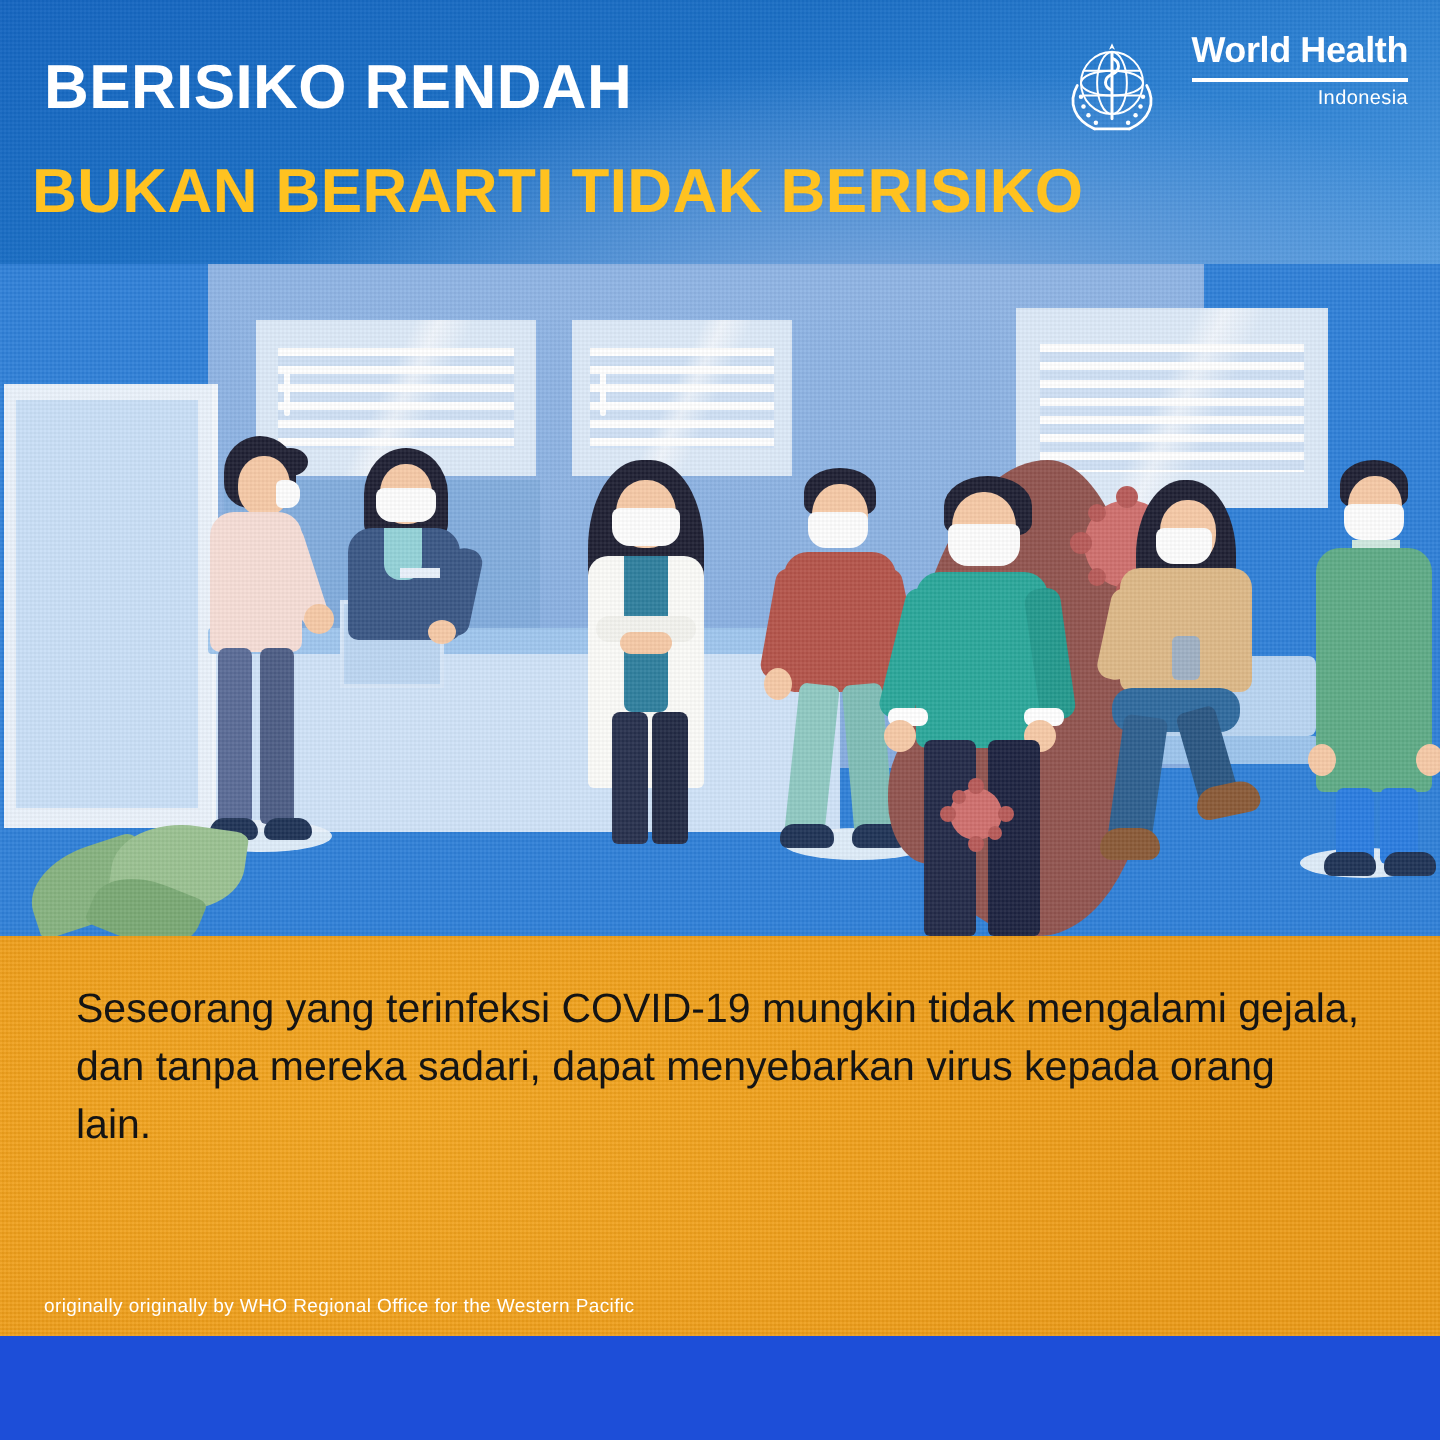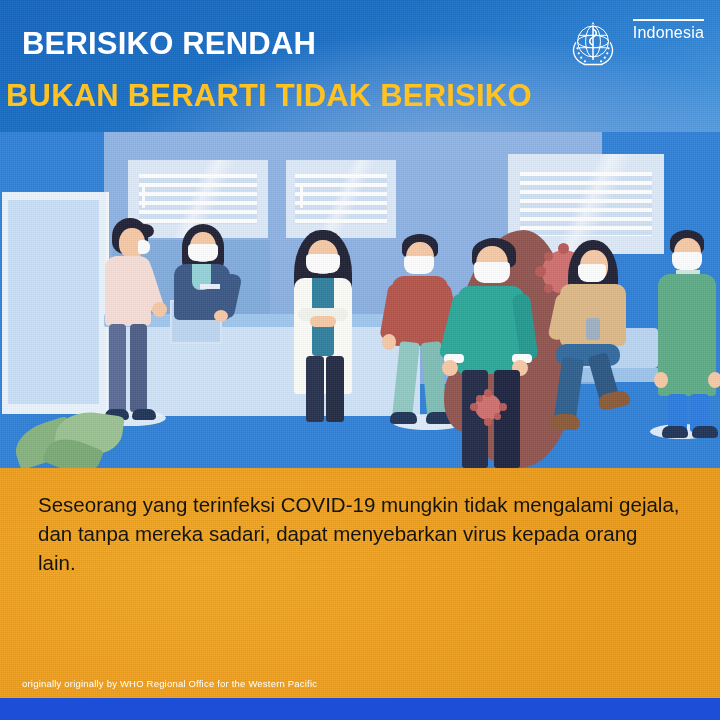--- a/index.html
+++ b/index.html
@@ -24,34 +24,34 @@
       repeating-linear-gradient(0deg,rgba(255,255,255,.035) 0 1px,rgba(0,0,0,.02) 1px 2px),
       repeating-linear-gradient(90deg,rgba(255,255,255,.03) 0 1px,rgba(0,0,0,.015) 1px 2px);
     opacity:.8;
   }
   .title1{
     position:absolute;left:22px;top:26px;z-index:3;
     color:#ffffff;font-weight:bold;font-size:31px;letter-spacing:.2px;
     font-family:"Liberation Sans",sans-serif;
   }
   .title2{
-    position:absolute;left:6px;top:78px;z-index:3;
+    position:absolute;left:16px;top:78px;z-index:3;
     color:#ffc220;font-weight:bold;font-size:31px;letter-spacing:.2px;
     font-family:"Liberation Sans",sans-serif;
   }
 
   
   .who{position:absolute;right:16px;top:13px;z-index:4;display:flex;align-items:flex-start;gap:9px;}
   .who-emblem{width:62px;height:62px;flex:0 0 auto;}
   .who-textblock{display:flex;flex-direction:column;padding-top:2px;}
   .who-l1,.who-l2{
     color:#fff;font-weight:bold;font-size:18px;line-height:20px;letter-spacing:-.2px;
   }
   .who-rule{height:1.5px;background:#fff;margin:4px 0 3px 0;width:100%;}
-  .who-country{color:#fff;font-size:16px;text-align:right;letter-spacing:.2px;}
+  .who-country{color:#fff;font-size:10px;text-align:right;letter-spacing:.2px;}
 
   
   .scene{
     position:absolute;left:0;top:132px;width:720px;height:336px;
     background:linear-gradient(180deg,#2f80d8 0%,#2f80d8 100%);
     overflow:hidden;
   }
   .wall{
     position:absolute;left:0;top:0;width:720px;height:252px;
     background:linear-gradient(180deg,#8fb4e4 0%,#8cb2e2 55%,#86ace0 100%);
@@ -146,21 +146,21 @@
 
   
   .aura{
     position:absolute;background:#91544f;border-radius:58% 42% 46% 54% / 62% 58% 42% 38%;
   }
   .virus{position:absolute;border-radius:50%;background:#cf6f6d;}
   .virus b{position:absolute;background:#b75a58;border-radius:50%;}
 
   
   .panel{
-    position:absolute;left:0;top:468px;width:720px;height:230px;
+    position:absolute;left:0;top:468px;width:720px;height:200px;
     background:
       radial-gradient(ellipse 420px 200px at 28% 45%, #f2a51f 0%, #ef9f1a 55%, #eb9a16 100%);
   }
   .panel:after{
     content:"";position:absolute;inset:0;pointer-events:none;
     background-image:
       repeating-linear-gradient(0deg,rgba(255,255,255,.05) 0 1px,rgba(0,0,0,.03) 1px 2px),
       repeating-linear-gradient(90deg,rgba(255,255,255,.04) 0 1px,rgba(0,0,0,.02) 1px 2px);
   }
   .para{
@@ -209,20 +209,21 @@
             <circle cx="27" cy="65" r="1.8"></circle>
           <circle cx="31" cy="72" r="1.8"></circle>
             <circle cx="37" cy="78" r="1.8"></circle>
           <circle cx="75" cy="57" r="1.8"></circle>
             <circle cx="73" cy="65" r="1.8"></circle>
           <circle cx="69" cy="72" r="1.8"></circle>
             <circle cx="63" cy="78" r="1.8"></circle>
         </g>
       </svg>
       <div class="who-textblock">
+        <div class="who-l1">World Health</div>
         <div class="who-rule"></div>
         <div class="who-country">Indonesia</div>
       </div>
     </div>
   </div>
 
   <div class="scene">
     <div class="wall"></div>
     <div class="wall-left"></div>
     <div class="wall-right"></div>

